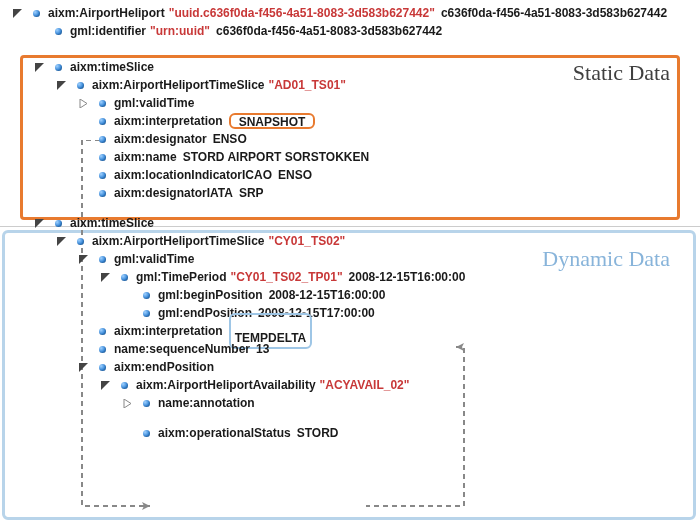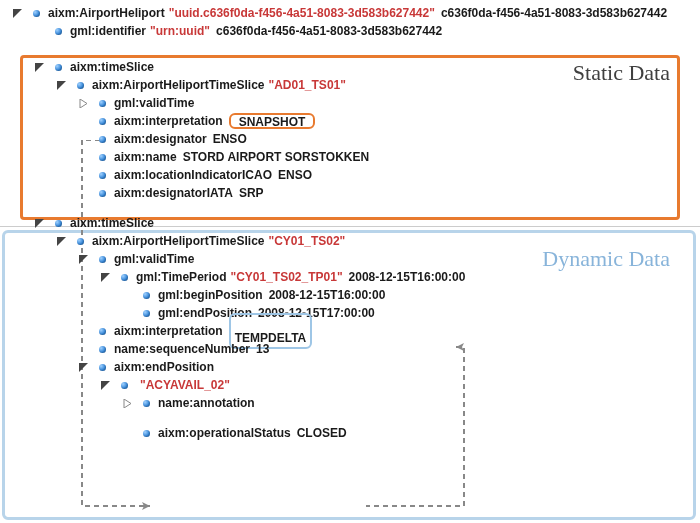--- a/index.html
+++ b/index.html
@@ -377,20 +377,21 @@
       <span class="ind"></span>
       <span class="ind"></span>
     <span class="tw">
         <svg width="9" height="9">
           <path d="M0 0 L9 0 L0 9 Z" fill="#444"></path>
         </svg>
       </span>
     <span class="bullet">
         <span class="dot"></span>
       </span>
+    <span class="key">aixm:AirportHeliportAvailability</span>
     <span class="attr spacer">"ACYAVAIL_02"</span>
   </div>
 
   <div class="row">
     <span class="ind"></span>
       <span class="ind"></span>
       <span class="ind"></span>
       <span class="ind"></span>
       <span class="ind"></span>
     <span class="tw">
@@ -410,16 +411,16 @@
     <span class="ind"></span>
       <span class="ind"></span>
       <span class="ind"></span>
       <span class="ind"></span>
       <span class="ind"></span>
       <span class="ind"></span>
     <span class="bullet">
         <span class="dot"></span>
       </span>
     <span class="key">aixm:operationalStatus</span>
-    <span class="val">CLOSED</span>
+    <span class="val">STORD</span>
   </div>
 
 </div>
 
 </body></html>

